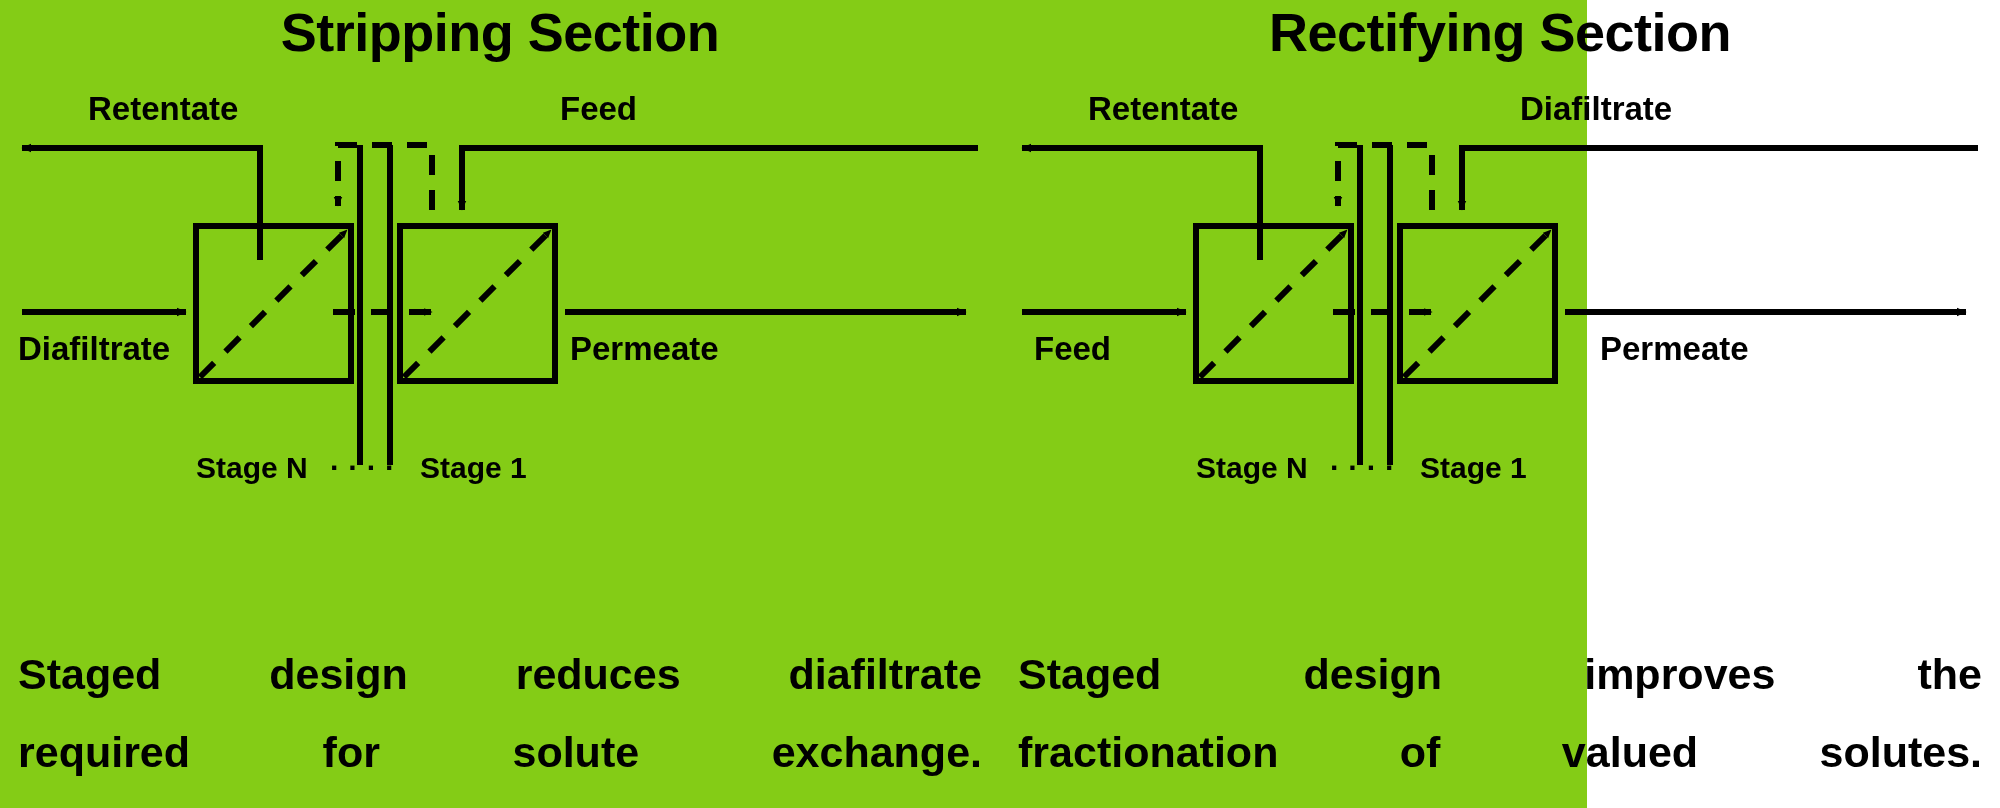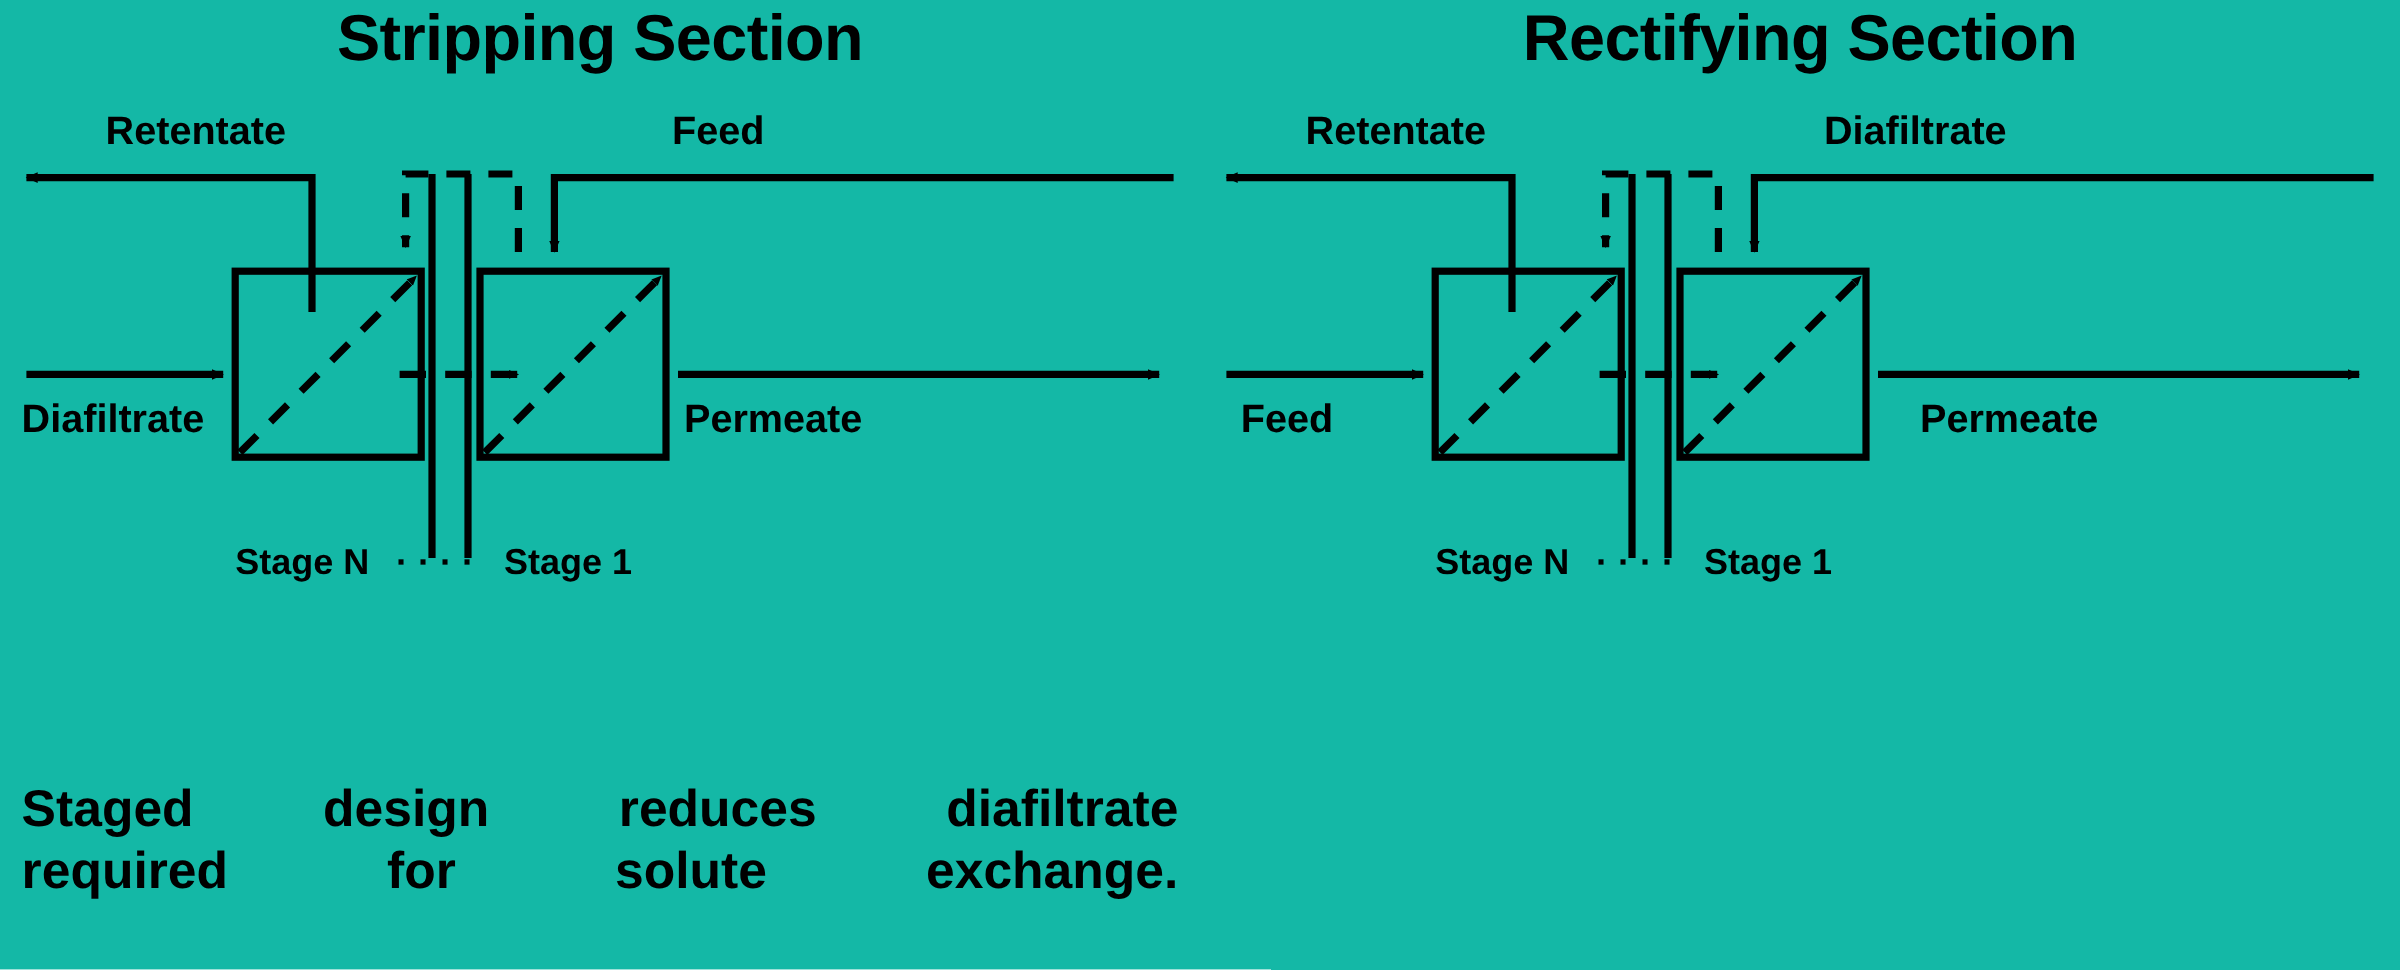--- a/index.html
+++ b/index.html
@@ -1,38 +1,38 @@
 <!DOCTYPE html>
 <html><head>
 <meta charset="utf-8">
 <title>Staged Diafiltration Diagram</title>
 <style>
   html,body{margin:0;padding:0;background:#ffffff;}
   body{width:2000px;height:808px;overflow:hidden;
        font-family:"Liberation Sans","DejaVu Sans",sans-serif;
        color:#000000;}
-  .sheet{position:relative;width:2000px;height:808px;background:#14b8a6;}
+  .sheet{position:relative;width:1587px;height:808px;background:#84cc16;}
   .panel{position:absolute;top:0;width:1000px;height:808px;}
   .panel-left{left:0;}
   .panel-right{left:1000px;}
   .panel-title{
     position:absolute;top:4px;left:0;width:1000px;
     text-align:center;font-size:54px;font-weight:bold;
     letter-spacing:-0.5px;line-height:1.05;
     font-family:"Liberation Sans","DejaVu Sans",sans-serif;
   }
   .flow-svg{position:absolute;top:60px;left:0;width:1000px;height:560px;display:block;}
   .caption{
     position:absolute;left:18px;width:964px;top:648px;
     font-size:43px;font-weight:bold;line-height:1.22;
     text-align:justify;text-align-last:justify;
     font-family:"Liberation Sans","DejaVu Sans",sans-serif;
   }
   .caption .ln{display:block;text-align:justify;text-align-last:justify;}
-  .caption .ln.last{text-align-last:justify;}
+  .caption .ln.last{text-align-last:justify;margin-top:26px;}
   svg text{font-family:"Liberation Sans","DejaVu Sans",sans-serif;font-weight:bold;fill:#000;}
   .lbl-big{font-size:33px;}
   .lbl-stage{font-size:30px;}
 </style>
 </head>
 <body>
 
 <div class="sheet">
 
   <div class="panel panel-left">
@@ -122,15 +122,19 @@
       <text x="34" y="300" class="lbl-big">Feed</text>
 
       <line x1="565" y1="252" x2="966" y2="252" stroke="#000" stroke-width="6" marker-end="url(#ahL2)"></line>
       <text x="600" y="300" class="lbl-big">Permeate</text>
 
       <text x="196" y="418" class="lbl-stage">Stage N</text>
       <text x="330" y="418" class="lbl-stage">· · · ·</text>
       <text x="420" y="418" class="lbl-stage">Stage 1</text>
     </svg>
 
+    <div class="caption">
+      <span class="ln">Staged design improves the</span>
+      <span class="ln last">fractionation of valued solutes.</span>
+    </div>
   </div>
 
 </div>
 
 </body></html>

